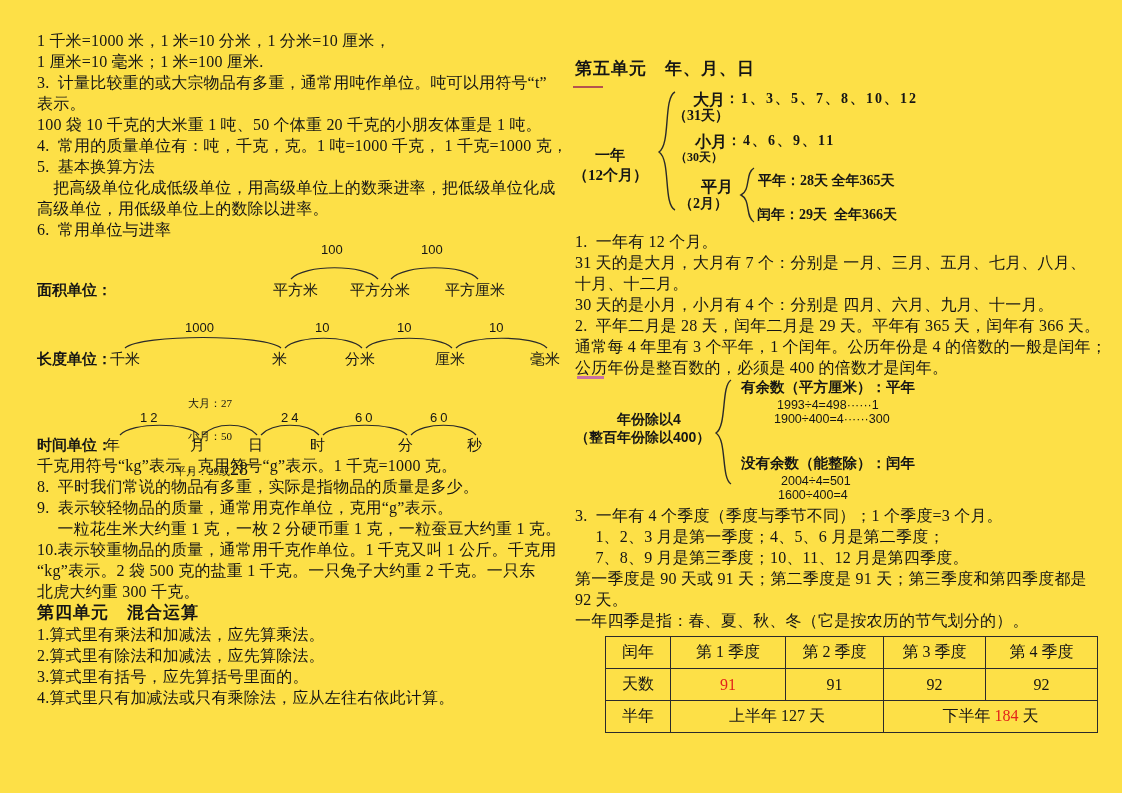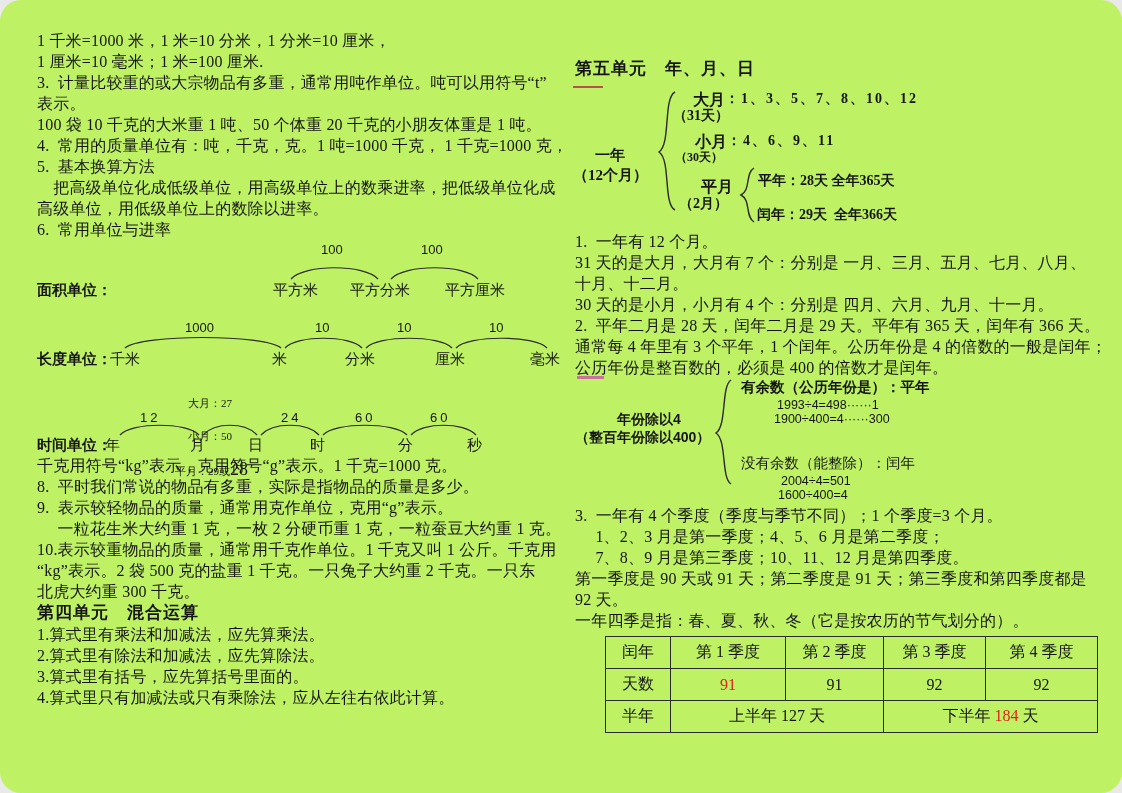--- a/index.html
+++ b/index.html
@@ -1,18 +1,18 @@
 <!DOCTYPE html>
 <html style="--accent_red: #e2231a; --underline_red: #b5534f; --underline_pink: #c9719f;"><head>
 <meta charset="utf-8">
 <style>
   html,body{margin:0;padding:0;background:#e9e9e9;}
-  .page{position:relative;width:1122px;height:793px;background:#bef264;
+  .page{position:relative;width:1122px;height:793px;background:#fde047;
         font-family:"Liberation Serif","DejaVu Serif",serif;color:#151515;
-        font-size:16px;overflow:hidden;border-radius:21px;}
+        font-size:16px;overflow:hidden;}
   .col{position:absolute;top:30px;}
   .col-left{left:37px;width:517px;}
   .col-right{left:575px;width:527px;margin-top:28px;}
   .tline{line-height:21px;white-space:pre;letter-spacing:.2px;}
   .sec-heading{font-weight:bold;font-size:17px;line-height:22px;letter-spacing:1px;}
   
   .units-diagram{position:relative;height:215px;width:517px;}
   .units-diagram .lbl{position:absolute;font-weight:bold;font-size:15px;white-space:pre;}
   .units-diagram .unit{position:absolute;font-size:15px;white-space:pre;}
   .units-diagram .rate{position:absolute;font-size:13px;font-family:"Liberation Sans",sans-serif;}
@@ -39,21 +39,21 @@
   .yd-leap2{left:182px;top:120px;font-size:14px;}
   
   .divide-diagram{position:relative;height:127px;width:527px;
         font-family:"Liberation Sans","DejaVu Sans",sans-serif;}
   .divide-diagram span{position:absolute;white-space:pre;}
   .dd-l1{left:42px;top:33px;font-size:14px;font-weight:bold;}
   .dd-l2{left:0px;top:51px;font-size:14px;font-weight:bold;}
   .dd-t1{left:166px;top:0px;font-size:14.5px;font-weight:bold;}
   .dd-e1{left:202px;top:20px;font-size:12.5px;}
   .dd-e2{left:199px;top:34px;font-size:12.5px;}
-  .dd-t2{left:166px;top:76px;font-size:14.5px;font-weight:normal;}
+  .dd-t2{left:166px;top:76px;font-size:14.5px;font-weight:bold;}
   .dd-e3{left:206px;top:96px;font-size:12.5px;}
   .dd-e4{left:203px;top:110px;font-size:12.5px;}
   
   .ul-mark{position:absolute;height:2px;}
   .ul-red{background:var(--underline_red,#b5534f);}
   .ul-pink{background:var(--underline_pink,#c9719f);height:3px;}
   
   .season-table{position:absolute;left:30px;top:578px;border-collapse:collapse;}
   .season-table td{border:1.6px solid #2b2b2b;text-align:center;height:31px;
         font-size:16px;white-space:pre;padding:0;}
@@ -175,21 +175,21 @@
     <div class="tline">通常每 4 年里有 3 个平年，1 个闰年。公历年份是 4 的倍数的一般是闰年；</div>
     <div class="tline">公历年份是整百数的，必须是 400 的倍数才是闰年。</div>
     <div class="ul-mark ul-pink" style="left:2px;top:318px;width:27px"></div>
 
     <div class="divide-diagram">
       <svg width="270" height="127" viewBox="0 0 270 127">
         <path class="brace" d="M 156 2 C 146 8, 152 48, 141 55 C 152 62, 146 100, 156 106"></path>
       </svg>
       <span class="dd-l1">年份除以4</span>
       <span class="dd-l2">（整百年份除以400）</span>
-      <span class="dd-t1">有余数（公历年份是）：平年</span>
+      <span class="dd-t1">有余数（平方厘米）：平年</span>
       <span class="dd-e1">1993÷4=498······1</span>
       <span class="dd-e2">1900÷400=4······300</span>
       <span class="dd-t2">没有余数（能整除）：闰年</span>
       <span class="dd-e3">2004÷4=501</span>
       <span class="dd-e4">1600÷400=4</span>
     </div>
 
     <div class="tline">3.  一年有 4 个季度（季度与季节不同）；1 个季度=3 个月。</div>
     <div class="tline">　 1、2、3 月是第一季度；4、5、6 月是第二季度；</div>
     <div class="tline">　 7、8、9 月是第三季度；10、11、12 月是第四季度。</div>

